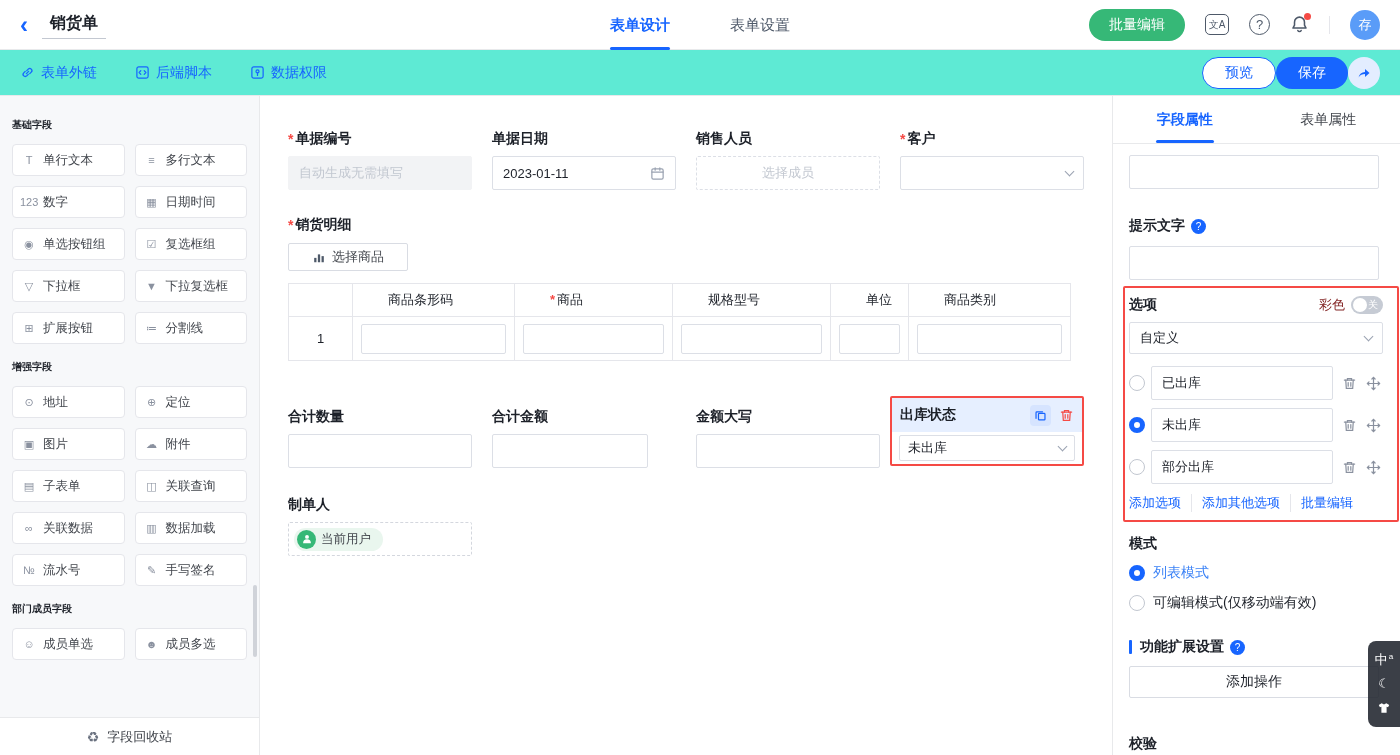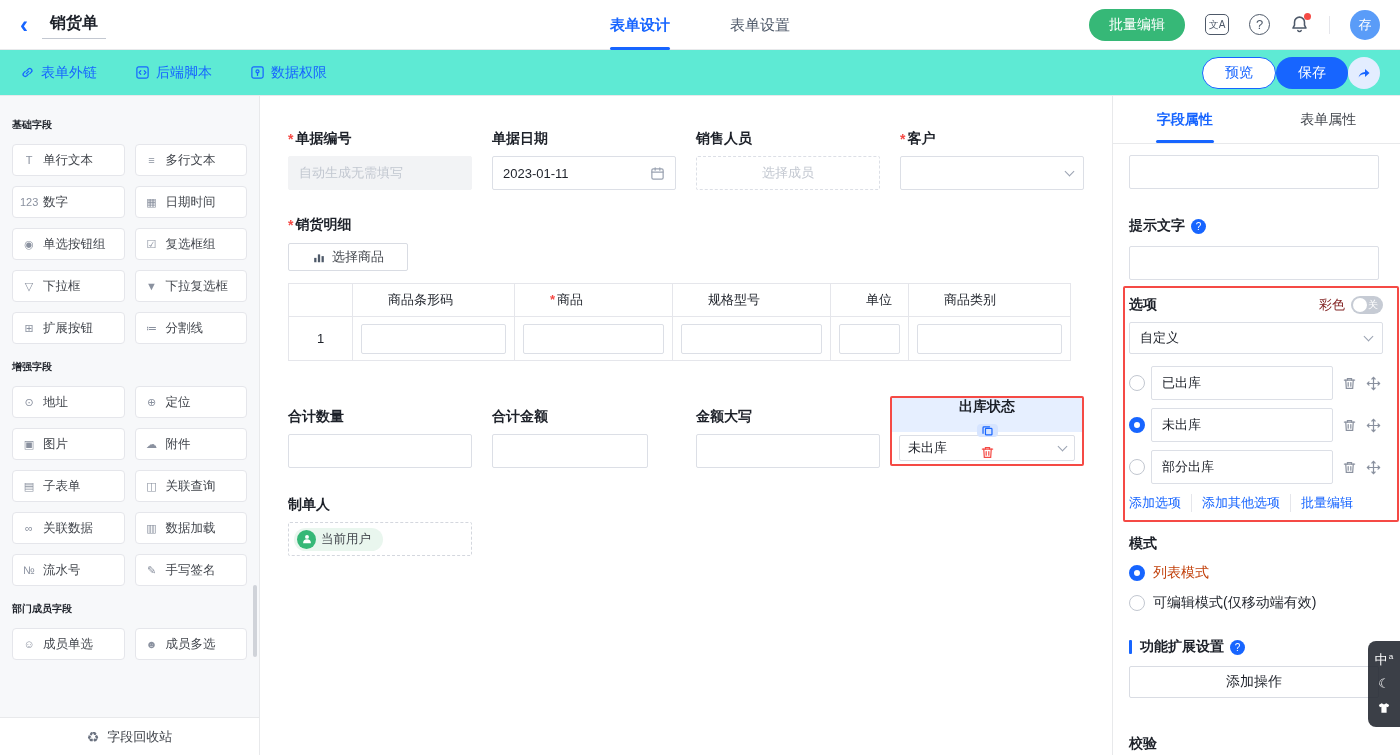--- a/index.html
+++ b/index.html
@@ -72,21 +72,21 @@
     display:flex; align-items:center; justify-content:center; gap:6px; font-size:13px; color:#42464d; font-family:inherit; }
 
   table.grid { border-collapse:collapse; table-layout:fixed; width:782px; font-size:13px; background:#fff; }
   table.grid th, table.grid td { border:1px solid #e5e6eb; padding:0 8px; font-weight:400; text-align:left; color:#1d2129; }
   table.grid th { height:33px;padding-left:35px; }
   table.grid td { height:44px; }
   .cellc { text-align:center !important; color:#42464d; }
   .cellinput { width:100%; height:30px; border:1px solid #dcdfe6; border-radius:2px; background:#fff; font-family:inherit; }
 
   .sel-field { position:absolute; left:630px; top:300px; width:194px; height:70px; border:2px solid #f54a45; border-radius:2px; background:#fff; }
-  .sel-head { height:34px; background:#e6efff; display:flex; align-items:center; padding:0 8px; gap:8px;flex-direction:column; }
+  .sel-head { height:34px; background:#e6efff; display:flex; align-items:center; padding:0 8px; gap:8px; }
   .sel-head .f-label { flex:1; }
   .copy-chip { width:21px; height:21px; border-radius:4px; background:#d6e4ff; display:flex; align-items:center; justify-content:center; }
   .sel-body { padding:3px 7px; }
   .sel-select { height:26px; border:1px solid #dcdfe6; border-radius:2px; display:flex; align-items:center; padding:0 8px; font-size:13px; }
 
   .creator-box { margin-top:8px; width:184px; height:34px; border:1px dashed #d4d7de; border-radius:2px;
     display:flex; align-items:center; padding:0 5px; }
   .user-tag { display:flex; align-items:center; gap:5px; background:#e9f6ee; border-radius:13px; padding:2px 12px 2px 3px;
     font-size:12.5px; color:#42464d; }
   .user-tag .uav { width:19px; height:19px; border-radius:50%; background:#36b877; display:flex; align-items:center; justify-content:center; }
@@ -118,21 +118,21 @@
   .radio { width:16px; height:16px; border-radius:50%; border:1px solid #c2c7d0; background:#fff; flex:none; }
   .radio.on { border:5px solid #1765ff; }
   .opt-input { width:182px; height:34px; border:1px solid #dcdfe6; border-radius:2px; padding:0 10px; font-size:13px;
     color:#1d2129; margin-left:6px; font-family:inherit; }
   .opt-ic { margin-left:9px; color:#8a919f; display:flex; flex:none; }
   .opt-actions { display:flex; align-items:center; margin-top:10px; font-size:13px; color:#1765ff; }
   .opt-actions span { padding:0 10px; }
   .opt-actions span + span { border-left:1px solid #e5e6eb; }
 
   .mode-row { position:absolute; display:flex; align-items:center; gap:8px; font-size:14px; }
-  .mode-row .on + span { color:#c2410c; }
+  .mode-row .on + span { color:#3b82f6; }
   .ext-title { position:absolute; display:flex; align-items:center; gap:6px; font-size:14px; font-weight:700; height:18px; }
   .ext-title::before { content:""; width:3px; height:14px; background:#1765ff; border-radius:1px; margin-right:2px; }
   .add-op { position:absolute; left:16px; top:522px; width:250px; height:32px; border:1px solid #d9dce3; border-radius:2px;
     background:#fff; display:flex; align-items:center; justify-content:center; font-size:14px; color:#1d2129; font-family:inherit; }
 
   
   .float-widget { position:absolute; right:0; top:641px; width:32px; height:86px; background:rgba(32,36,46,.88);
     border-radius:8px 0 0 8px; display:flex; flex-direction:column; align-items:center; justify-content:space-around;
     color:#fff; padding:6px 0; z-index:30; }
   .fw-item { display:flex; align-items:flex-start; justify-content:center; font-size:13px; line-height:1; }

